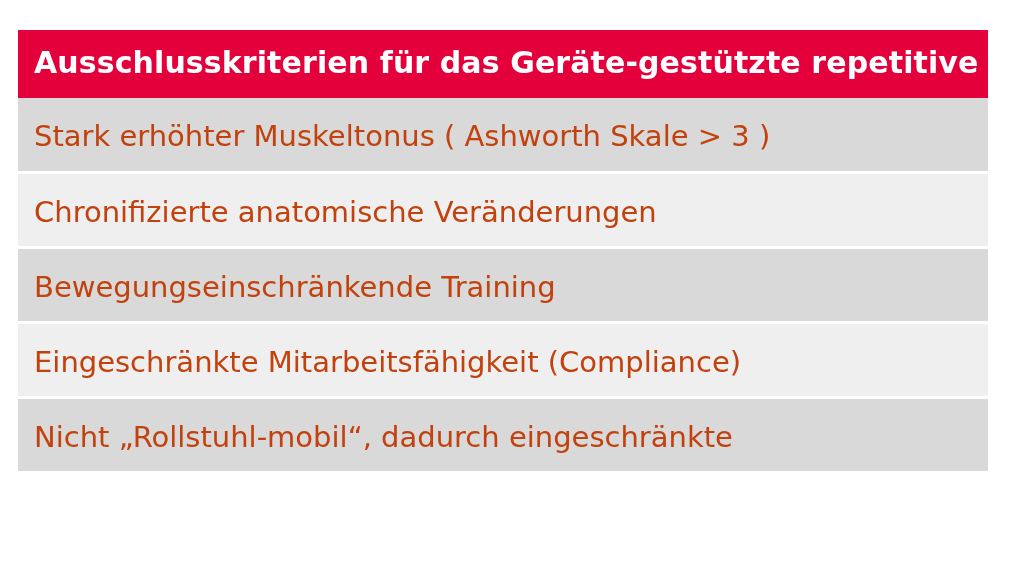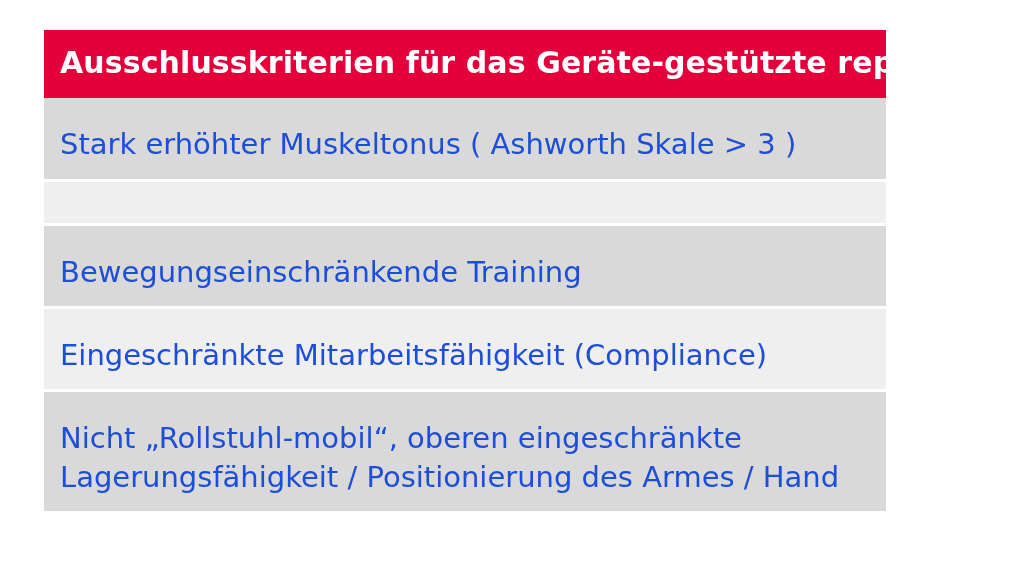--- a/index.html
+++ b/index.html
@@ -10,42 +10,41 @@
     width: 1024px;
     height: 576px;
     background: #ffffff;
     font-family: "DejaVu Sans", "Liberation Sans", sans-serif;
     overflow: hidden;
   }
   .table-wrap {
     position: absolute;
     left: 18px;
     top: 30px;
-    width: 842px;
-    margin-left: 26px;
+    width: 970px;
   }
   .header-row {
     background: #e4003a;
     color: #ffffff;
     font-weight: bold;
     font-size: 30px;
     line-height: 1.28;
     padding: 14px 16px 16px 16px;
     box-sizing: border-box;
     letter-spacing: 0.1px;
   }
   .header-row .line {
     display: block;
     white-space: nowrap;
   }
   .row {
     font-size: 29px;
     line-height: 1.35;
-    color: #1d4ed8;
-    padding: 27px 16px 14px 16px;
+    color: #c2410c;
+    padding: 19px 16px 14px 16px;
     box-sizing: border-box;
     border-bottom: 3px solid #ffffff;
   }
   .row .line {
     display: block;
     white-space: nowrap;
   }
   .row.shade-dark {
     background: #d9d9d9;
   }
@@ -63,28 +62,28 @@
 
   <div class="header-row">
     <span class="line">Ausschlusskriterien für das Geräte-gestützte repetitive</span>
   </div>
 
   <div class="row shade-dark">
     <span class="line">Stark erhöhter Muskeltonus ( Ashworth Skale &gt; 3 )</span>
   </div>
 
   <div class="row shade-light">
+    <span class="line">Chronifizierte anatomische Veränderungen</span>
   </div>
 
   <div class="row shade-dark">
     <span class="line">Bewegungseinschränkende Training</span>
   </div>
 
   <div class="row shade-light">
     <span class="line">Eingeschränkte Mitarbeitsfähigkeit (Compliance)</span>
   </div>
 
   <div class="row shade-dark">
-    <span class="line">Nicht „Rollstuhl-mobil“, oberen eingeschränkte</span>
-    <span class="line">Lagerungsfähigkeit / Positionierung des Armes / Hand</span>
+    <span class="line">Nicht „Rollstuhl-mobil“, dadurch eingeschränkte</span>
   </div>
 
 </div>
 
 </body></html>

